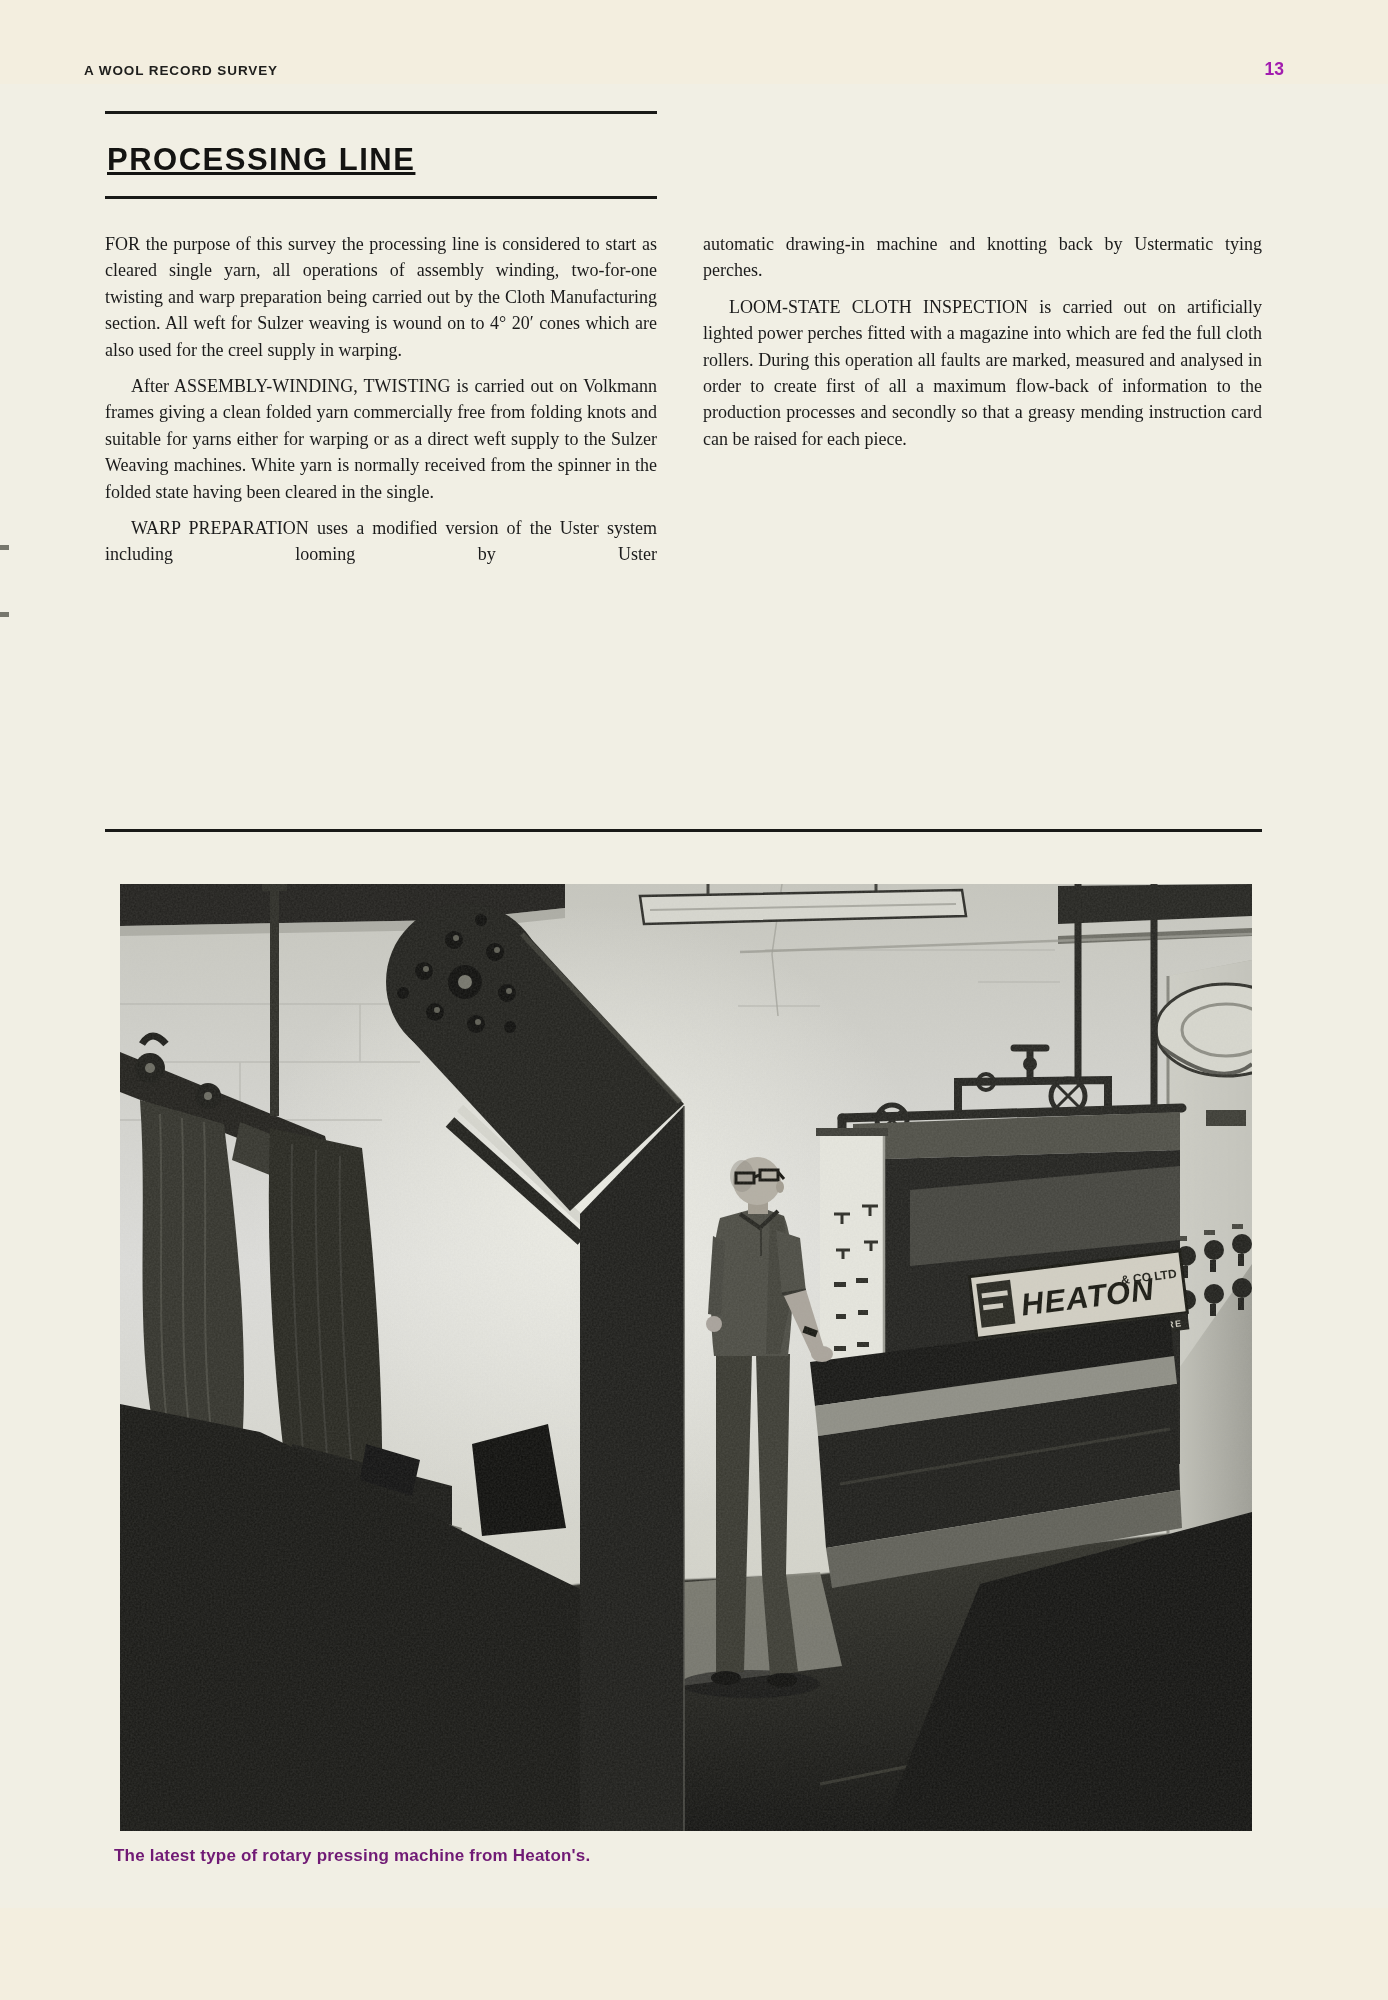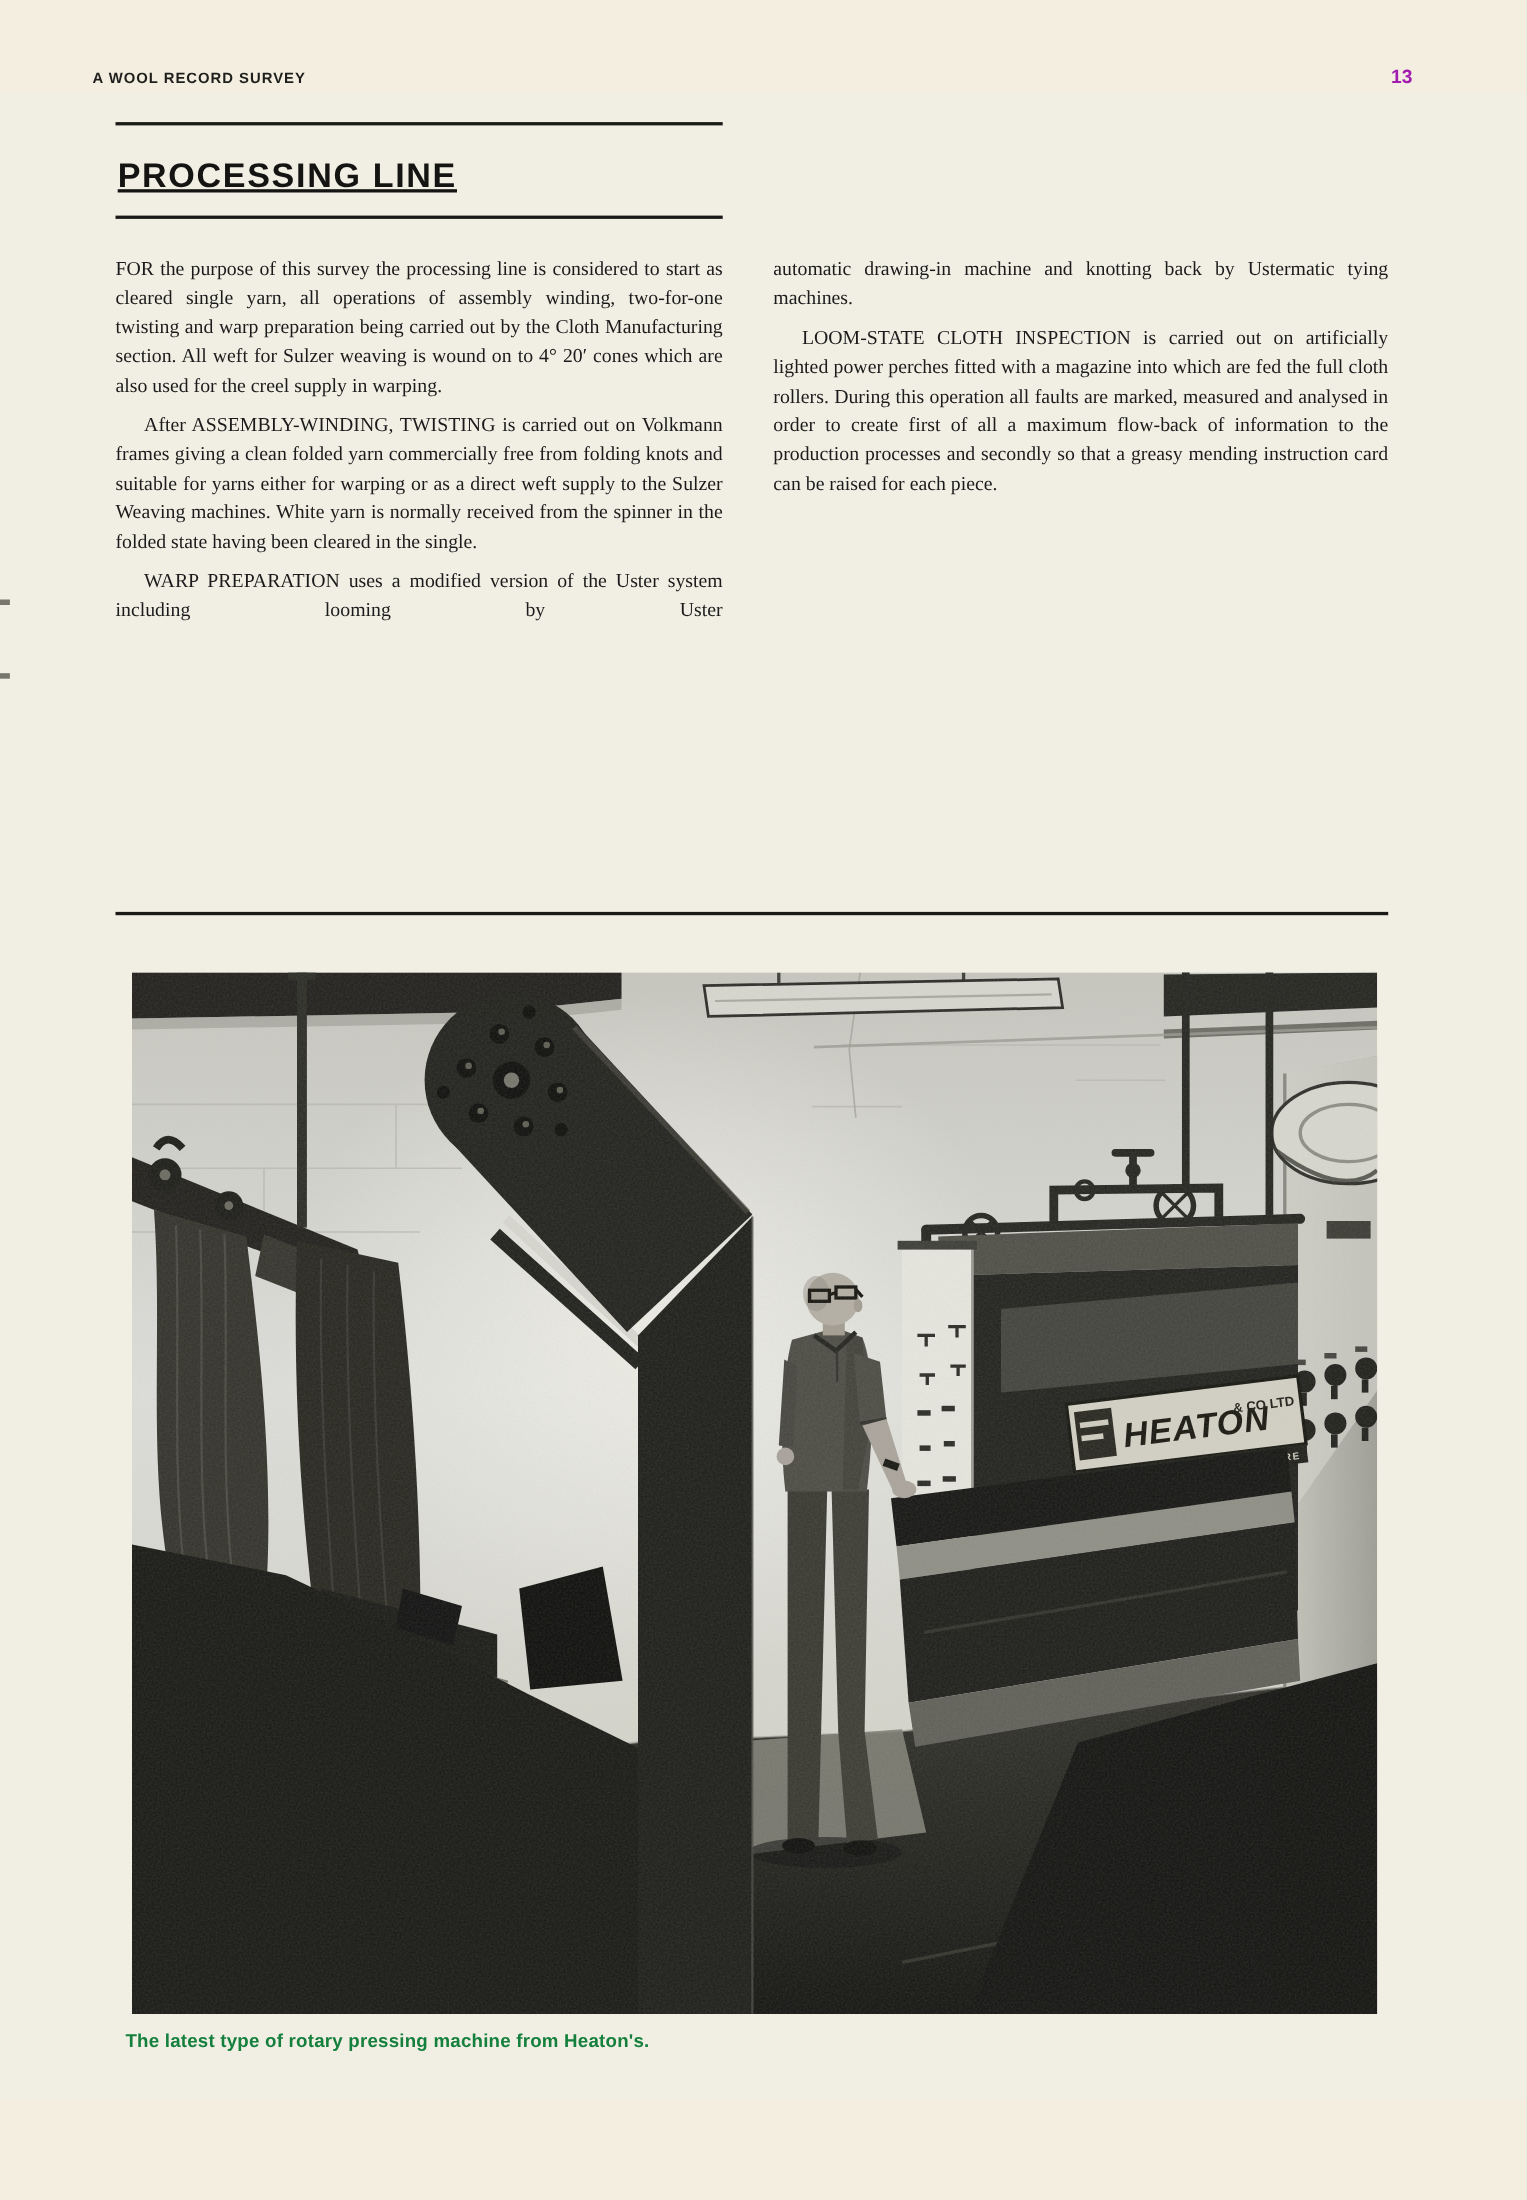--- a/index.html
+++ b/index.html
@@ -16,21 +16,21 @@
   #rule3{top:829px;left:105px;width:1157px;}
   .title{position:absolute;top:123px;left:107px;font:bold 31px/1 "Liberation Sans",sans-serif;
          letter-spacing:1.5px;color:#141412;text-decoration:underline;}
   .cols{position:absolute;top:231px;left:105px;width:1157px;display:flex;gap:46px;}
   .col{text-align:justify;font-size:18px;line-height:26.4px;hyphens:none;}
   .col1{width:552px;} .col2{width:559px;}
   .para{margin:0 0 10px 0;} .para.ind{text-indent:26px;} .para.jlast{text-align-last:justify;}
   .photo{position:absolute;top:884px;left:120px;width:1132px;height:947px;margin:0;}
   .photo svg{display:block;}
   .caption{position:absolute;top:1845px;left:114px;margin:0;
-           font:bold 17px/1.25 "Liberation Sans",sans-serif;letter-spacing:.2px;color:#15803d;}
+           font:bold 17px/1.25 "Liberation Sans",sans-serif;letter-spacing:.2px;color:#701a75;}
   .scan-mark{position:absolute;left:0;width:9px;height:5px;background:#59594f;opacity:.8;}
   #mark1{top:545px;} #mark2{top:612px;}
 </style>
 </head>
 <body>
 
 <div class="sheet">
   <div class="tint" id="tintMain"></div>
   <div class="scan-mark" id="mark1"></div>
   <div class="scan-mark" id="mark2"></div>
@@ -42,21 +42,21 @@
   <h1 class="title">PROCESSING LINE</h1>
   <div class="rule" id="rule2"></div>
 
   <section class="cols">
     <div class="col col1">
         <p class="para">FOR the purpose of this survey the processing line is considered to start as cleared single yarn, all operations of assembly winding, two-for-one twisting and warp preparation being carried out by the Cloth Manufacturing section. All weft for Sulzer weaving is wound on to 4° 20′ cones which are also used for the creel supply in warping.</p>
         <p class="para ind">After ASSEMBLY-WINDING, TWISTING is carried out on Volkmann frames giving a clean folded yarn commercially free from folding knots and suitable for yarns either for warping or as a direct weft supply to the Sulzer Weaving machines. White yarn is normally received from the spinner in the folded state having been cleared in the single.</p>
         <p class="para ind jlast">WARP PREPARATION uses a modified version of the Uster system including looming by Uster</p>
       </div>
     <div class="col col2">
-        <p class="para">automatic drawing-in machine and knotting back by Ustermatic tying machines.</p>
+        <p class="para">automatic drawing-in machine and knotting back by Ustermatic tying perches.</p>
         <p class="para ind">LOOM-STATE CLOTH INSPECTION is carried out on artificially lighted power perches fitted with a magazine into which are fed the full cloth rollers. During this operation all faults are marked, measured and analysed in order to create first of all a maximum flow-back of information to the production processes and secondly so that a greasy mending instruction card can be raised for each piece.</p>
       </div>
   </section>
 
   <div class="rule" id="rule3"></div>
 
   <figure class="photo" aria-label="Black-and-white photograph: an operator in dark shirt and spectacles stands between a warping machine with hanging warp yarn (left) and a Heaton rotary pressing machine with overhead steam pipework and valve wheels (right).">
     <svg width="1132" height="947" viewBox="0 0 1132 947" xmlns="http://www.w3.org/2000/svg">
       <defs>
         <linearGradient id="wallGrad" x1="0" y1="0" x2="0" y2="1">

